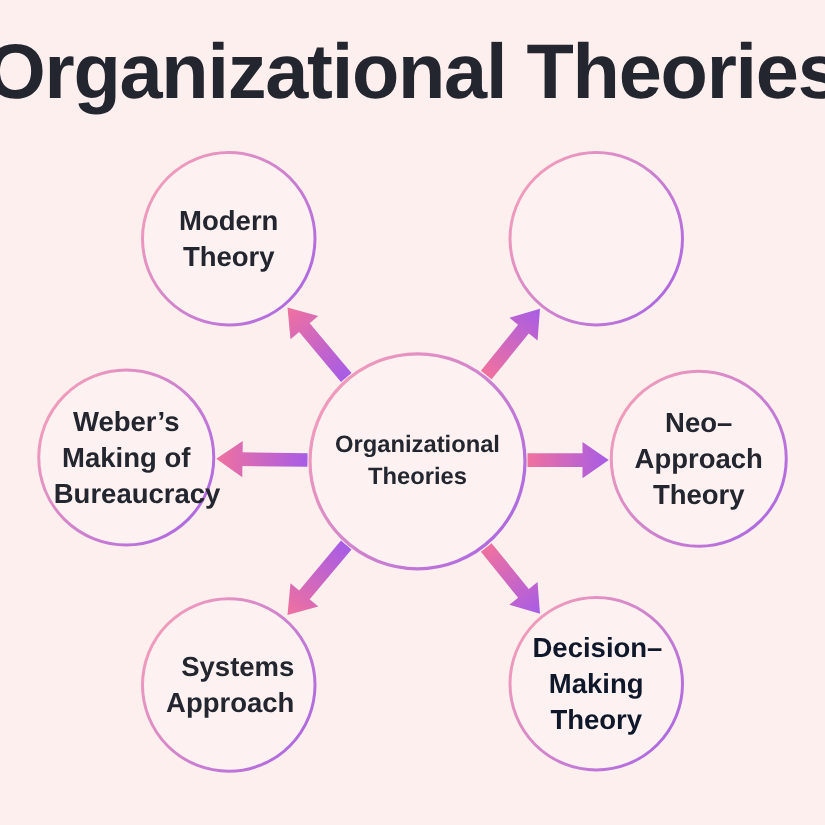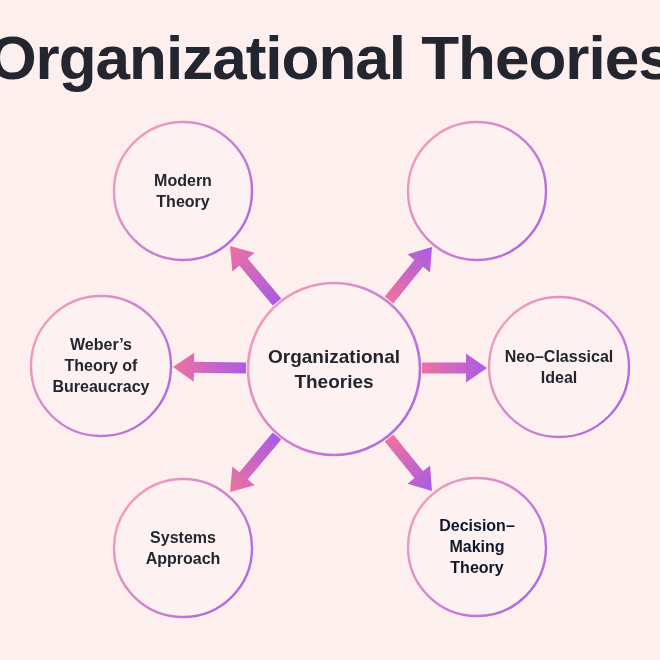--- a/index.html
+++ b/index.html
@@ -26,21 +26,21 @@
 
   svg.diagram { position: absolute; left: 0; top: 0; }
 
   .node-label {
     position: absolute;
     transform: translate(-50%, -50%);
     text-align: center;
     font-weight: bold;
     color: #23252f;
     line-height: 1.32;
-    font-size: 16px;
+    font-size: 22px;
   }
   .node-label.center { font-size: 19px; width: 150px; }
   .node-label.modern    { left: 183px; top: 191px; width: 95px;  }
   .node-label.classical { left: 477px; top: 191px; width: 95px;  }
   .node-label.weber     { left: 101px; top: 366px; width: 116px; }
   .node-label.neo       { left: 559px; top: 367px; width: 126px; }
   .node-label.systems   { left: 183px; top: 548px; width: 105px; }
   .node-label.decision  { left: 477px; top: 547px; width: 102px; }
   .node-label.center    { left: 334px; top: 369px; }
 </style>
@@ -112,18 +112,18 @@
     <circle cx="183" cy="191" r="69" fill="#fdf2f1" stroke="url(#circleGrad)" stroke-width="2.4" class="node-circle"></circle>
     <circle cx="477" cy="191" r="69" fill="#fdf2f1" stroke="url(#circleGrad)" stroke-width="2.4" class="node-circle"></circle>
     <circle cx="101" cy="366" r="70" fill="#fdf2f1" stroke="url(#circleGrad)" stroke-width="2.4" class="node-circle"></circle>
     <circle cx="559" cy="367" r="70" fill="#fdf2f1" stroke="url(#circleGrad)" stroke-width="2.4" class="node-circle"></circle>
     <circle cx="183" cy="548" r="69" fill="#fdf2f1" stroke="url(#circleGrad)" stroke-width="2.4" class="node-circle"></circle>
     <circle cx="477" cy="547" r="69" fill="#fdf2f1" stroke="url(#circleGrad)" stroke-width="2.4" class="node-circle"></circle>
   </svg>
 
   <div class="node-label center" style="color: rgb(35, 37, 47);">Organizational Theories</div>
   <div class="node-label modern" style="color: rgb(35, 37, 47);">Modern Theory</div>
-  <div class="node-label weber" style="color: rgb(35, 37, 47);">Weber’s Theory of Bureaucracy</div>
-  <div class="node-label neo" style="color: rgb(35, 37, 47);">Neo–Classical Ideal</div>
-  <div class="node-label systems" style="color: rgb(35, 37, 47);">Systems Approach</div>
+  <div class="node-label weber" style="color: rgb(35, 37, 47);">Weber’s Making of Bureaucracy</div>
+  <div class="node-label neo" style="color: rgb(35, 37, 47);">Neo–Approach Theory</div>
+  <div class="node-label systems" style="color: rgb(35, 37, 47); text-align: right;">Systems Approach</div>
   <div class="node-label decision" style="color: #0f172a;">Decision–Making Theory</div>
 
 </div>
 
 </body></html>

